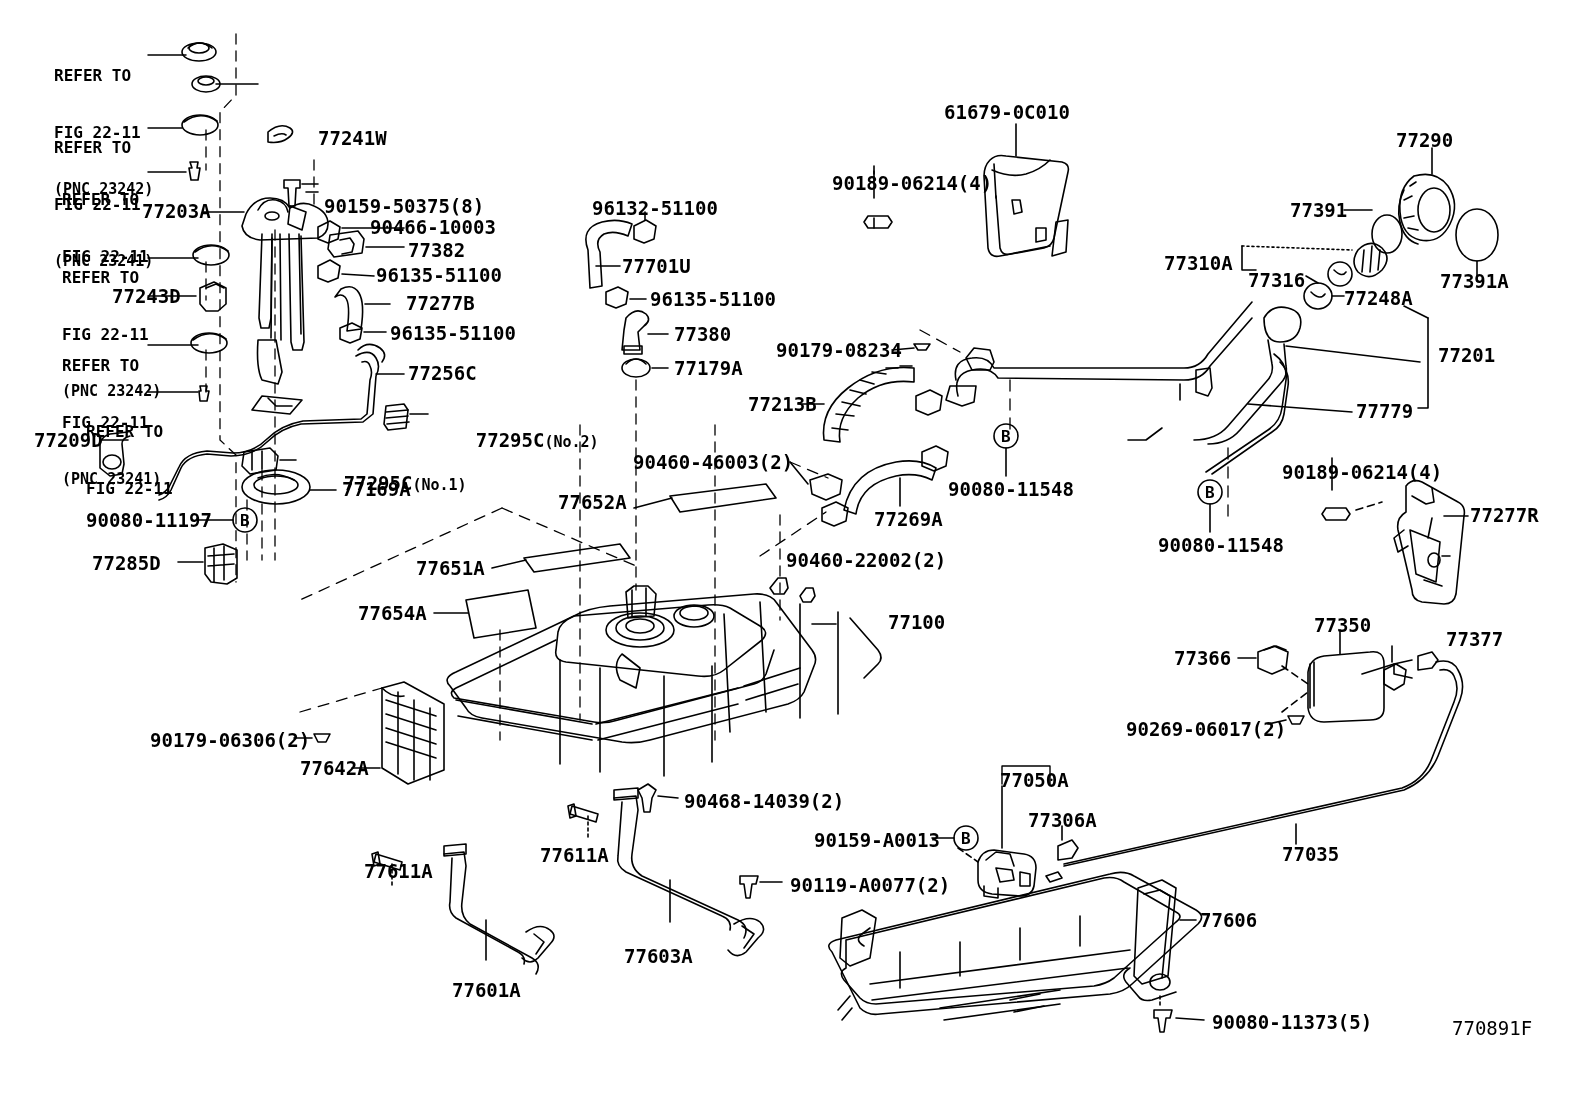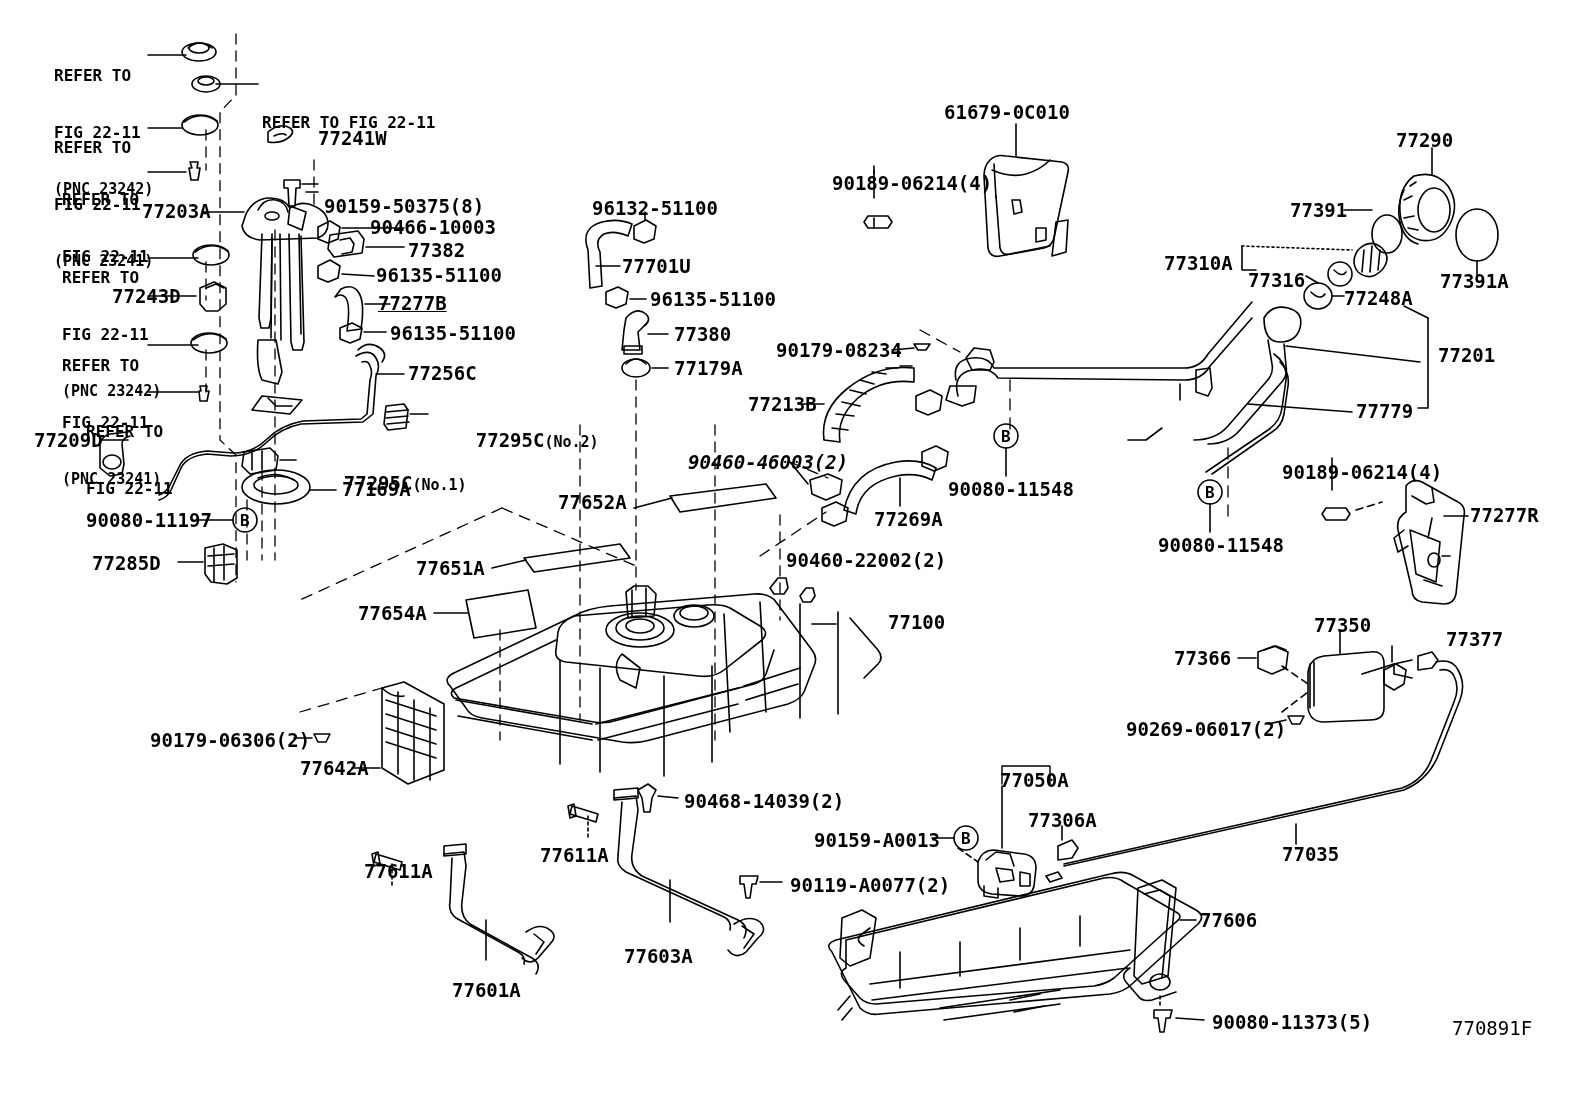--- a/index.html
+++ b/index.html
@@ -509,23 +509,20 @@
 
     </g>
   </svg>
 
   <div class="lbl ref" style="left:54px;top:28px;">
     <div>REFER TO</div>
     <div>FIG 22-11</div>
     <div class="sub">(PNC 23242)</div>
   </div>
 
-  <div class="lbl ref" style="left:262px;top:75px;">
-    <div>REFER TO FIG 22-11</div>
-  </div>
 
   <div class="lbl ref" style="left:54px;top:100px;">
     <div>REFER TO</div>
     <div>FIG 22-11</div>
     <div class="sub">(PNC 23241)</div>
   </div>
 
   <div class="lbl ref" style="left:62px;top:152px;">
     <div>REFER TO</div>
     <div>FIG 22-11</div>
@@ -548,41 +545,41 @@
     <div>FIG 22-11</div>
   </div>
 
   <div class="lbl" style="left:318px;top:128px;">77241W</div>
   <div class="lbl" style="left:324px;top:180px;margin-top:16px;">90159-50375(8)</div>
   <div class="lbl" style="left:142px;top:201px;">77203A</div>
   <div class="lbl" style="left:370px;top:217px;">90466-10003</div>
   <div class="lbl" style="left:408px;top:240px;">77382</div>
   <div class="lbl" style="left:376px;top:265px;">96135-51100</div>
   <div class="lbl" style="left:112px;top:286px;">77243D</div>
-  <div class="lbl" style="left:378px;top:293px;text-decoration:underline;">77277B</div>
+  <div class="lbl" style="left:406px;top:293px;">77277B</div>
   <div class="lbl" style="left:390px;top:323px;">96135-51100</div>
   <div class="lbl" style="left:408px;top:363px;">77256C</div>
   <div class="lbl" style="left:430px;top:409px;">
     <span>77295C</span><span class="sub">(No.2)</span>
   </div>
   <div class="lbl" style="left:34px;top:430px;">77209D</div>
   <div class="lbl" style="left:298px;top:452px;">
     <span>77295C</span><span class="sub">(No.1)</span>
   </div>
   <div class="lbl" style="left:342px;top:479px;">77169A</div>
   <div class="lbl" style="left:86px;top:510px;">90080-11197</div>
   <div class="lbl" style="left:92px;top:553px;">77285D</div>
 
   <div class="lbl" style="left:592px;top:198px;">96132-51100</div>
   <div class="lbl" style="left:622px;top:256px;">77701U</div>
   <div class="lbl" style="left:650px;top:289px;">96135-51100</div>
   <div class="lbl" style="left:674px;top:324px;">77380</div>
   <div class="lbl" style="left:674px;top:358px;">77179A</div>
   <div class="lbl" style="left:748px;top:394px;">77213B</div>
-  <div class="lbl" style="left:688px;top:452px;font-style:italic;">90460-46003(2)</div>
+  <div class="lbl" style="left:633px;top:452px;">90460-46003(2)</div>
   <div class="lbl" style="left:558px;top:492px;">77652A</div>
   <div class="lbl" style="left:416px;top:558px;">77651A</div>
   <div class="lbl" style="left:358px;top:603px;">77654A</div>
   <div class="lbl" style="left:786px;top:550px;">90460-22002(2)</div>
   <div class="lbl" style="left:888px;top:612px;text-align:right;">77100</div>
   <div class="lbl" style="left:150px;top:730px;">90179-06306(2)</div>
   <div class="lbl" style="left:300px;top:758px;">77642A</div>
 
   <div class="lbl" style="left:944px;top:102px;">61679-0C010</div>
   <div class="lbl" style="left:832px;top:173px;">90189-06214(4)</div>

